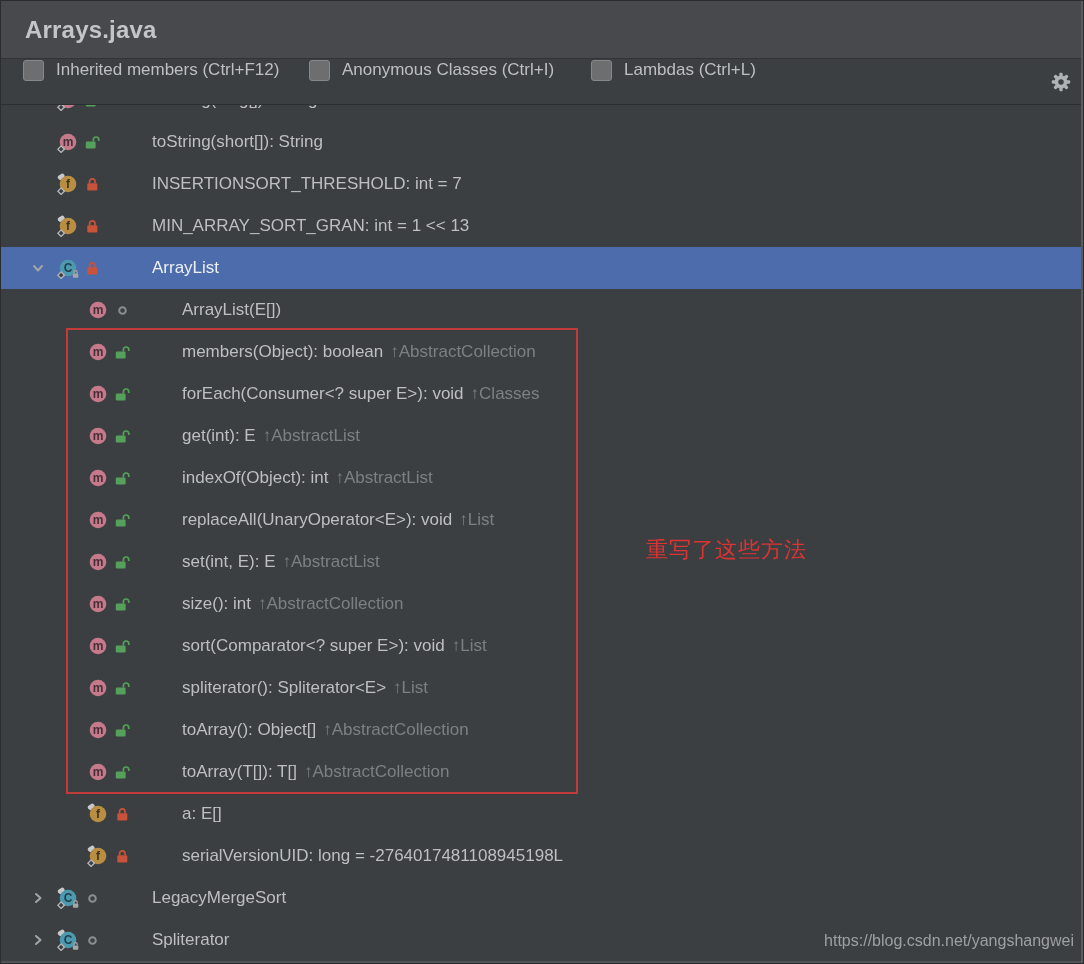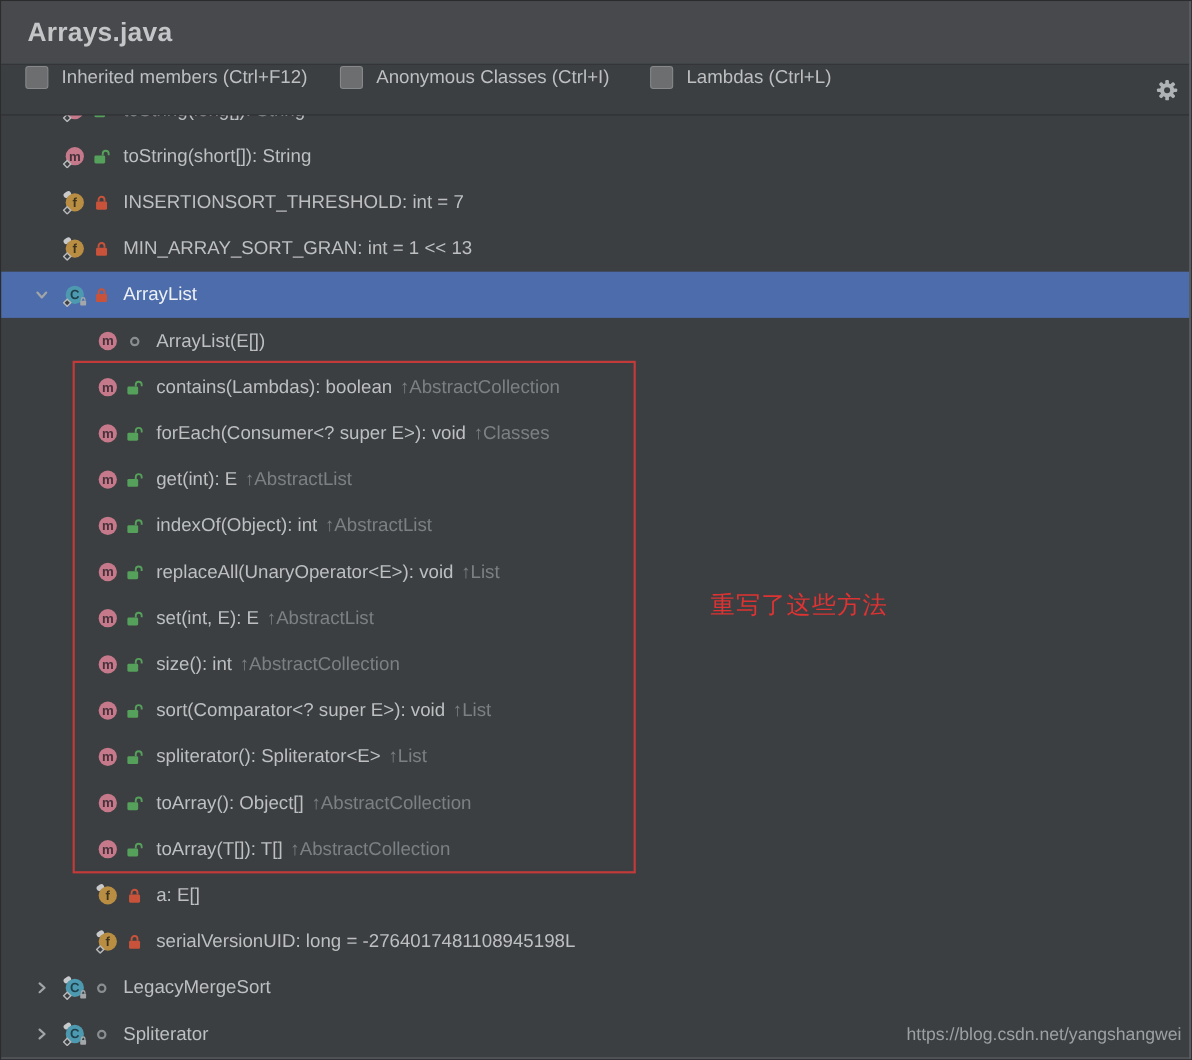--- a/index.html
+++ b/index.html
@@ -34,21 +34,21 @@
   .gear{position:absolute; right:11px; top:11px; width:22px; height:22px; cursor:pointer;}
 
   .list{position:absolute; top:104px; left:0; right:0; bottom:0; overflow:hidden;}
   .row{height:42px; display:flex; align-items:center; font-size:17px; white-space:nowrap;}
   .row.level0{padding-left:30px;} .row.level1{padding-left:60px;}
   .row.partial{margin-top:-26px;}
   .row.selected{background:var(--sel); color:var(--sel-text);}
   .chev{width:26px; display:flex; align-items:center;}
   .tree-icon{width:22px; height:22px; margin-right:6px; flex:0 0 auto;}
   .vis{width:15px; height:15px; margin-right:12px; display:flex; align-items:center; justify-content:center; flex:0 0 auto;}
-  .lbl{color:inherit;}
+  .lbl{color:inherit;margin-left:40px;}
   .dim{color:var(--dim-text); margin-left:7px;}
 
   .redbox{
     position:absolute; left:65px; top:223px; width:512px; height:466px;
     border:2px solid var(--boxred); pointer-events:none; z-index:5;
   }
   .annotation{
     position:absolute; left:645px; top:430px; z-index:6;
     font-size:22px; color:var(--red); letter-spacing:1px;text-align:right;
   }
@@ -197,21 +197,21 @@
         <span class="tree-icon"><svg viewBox="0 0 22 22" width="22" height="22">
             <circle cx="11" cy="11" r="8.3" fill="#c5798a"></circle>
             <text x="11" y="15" font-size="12" font-weight="bold" text-anchor="middle" font-family="Liberation Sans, sans-serif" fill="#44313a">m</text>
           </svg></span>
         <span class="vis">
           <svg viewBox="0 0 15 15" width="15" height="15">
             <path d="M8.4 6.4 V4.7 a2.7 2.7 0 0 1 5.4 0 V6.1" stroke="#55a05a" stroke-width="1.7" fill="none"></path>
             <rect x="0.8" y="6.4" width="9.8" height="7.2" rx="1.3" fill="#55a05a"></rect>
           </svg>
         </span>
-        <span class="lbl">contains(Lambdas): boolean</span>
+        <span class="lbl">members(Object): boolean</span>
         <span class="dim">↑AbstractCollection</span>
       </div>
       <div class="row level1">
         <span class="chev"></span>
         <span class="tree-icon"><svg viewBox="0 0 22 22" width="22" height="22">
             <circle cx="11" cy="11" r="8.3" fill="#c5798a"></circle>
             <text x="11" y="15" font-size="12" font-weight="bold" text-anchor="middle" font-family="Liberation Sans, sans-serif" fill="#44313a">m</text>
           </svg></span>
         <span class="vis">
           <svg viewBox="0 0 15 15" width="15" height="15">

